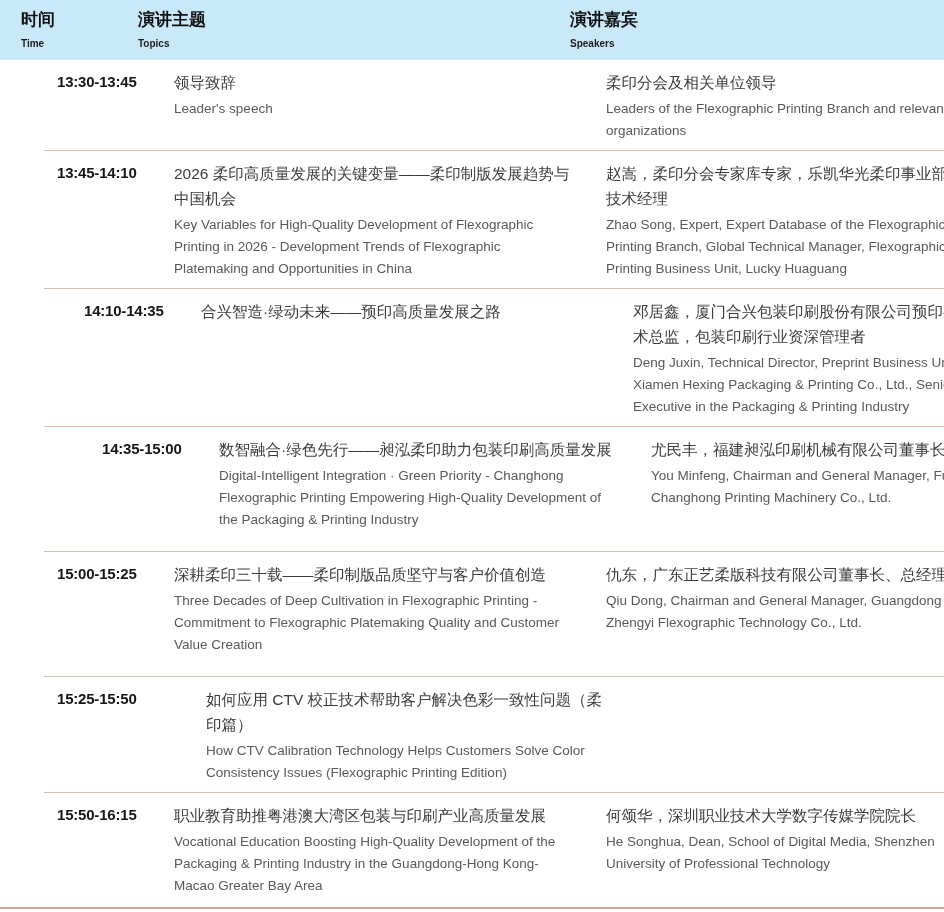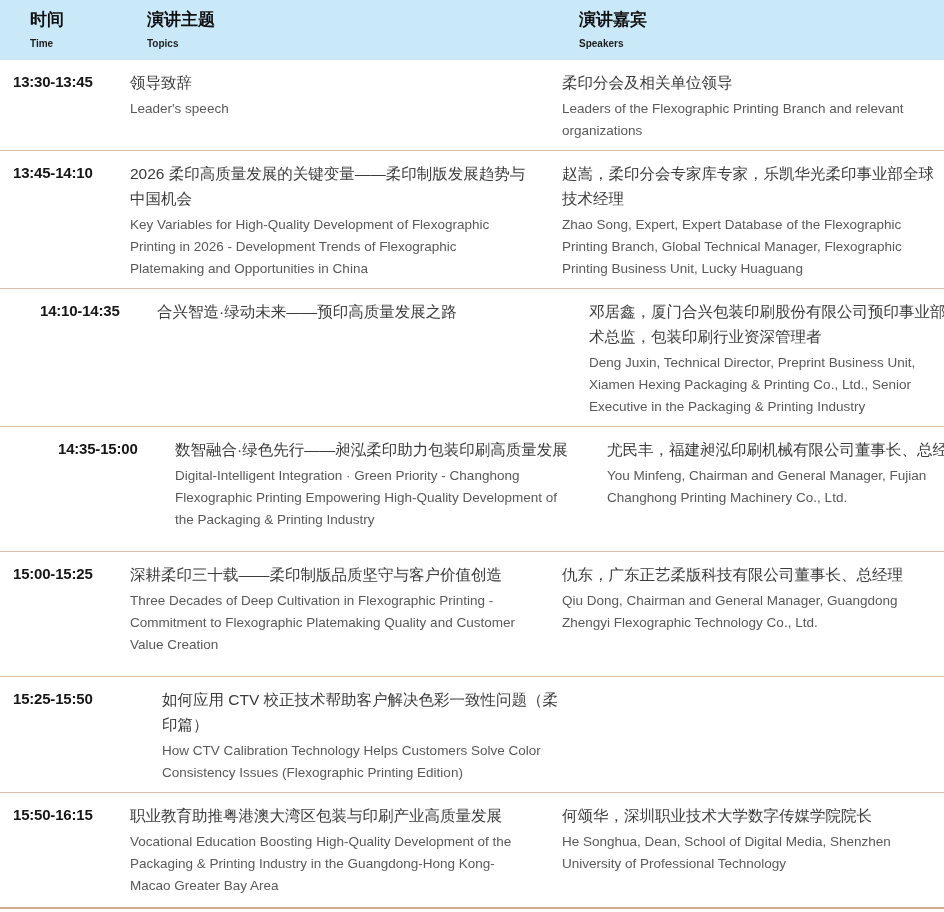--- a/index.html
+++ b/index.html
@@ -19,21 +19,21 @@
   }
   .grid-cols {
     display: grid;
     grid-template-columns: 130px 432px 382px;
   }
   
   .table-header {
     background: var(--header-bg, #c9e8f8);
     min-height: 57px;
     box-sizing: border-box;
-    padding: 7px 17px 6px;
+    padding: 7px 8px 6px;
     align-items: start;
   }
   .hcell { padding-right: 10px; }
   .hcell.first { padding-left: 13px; }
   .h-zh {
     font-size: 17px;
     font-weight: bold;
     color: #101010;
     line-height: 26px;
   }
@@ -41,20 +41,21 @@
     font-size: 10px;
     font-weight: bold;
     color: #1d1d1d;
     line-height: 21px;
   }
   
   .row {
     box-sizing: border-box;
     padding: 10px 0 8px;
     align-items: start;
+    margin-left: 44px;
   }
   .row + .row { border-top: 1.5px solid var(--divider, #debfac); }
   .rows .row:nth-child(1) { min-height: 76px; }
   .rows .row:nth-child(2) { min-height: 125px; }
   .rows .row:nth-child(3) { min-height: 125px; padding-left: 27px; }
   .rows .row:nth-child(4) { min-height: 125px; padding-left: 45px; }
   .rows .row:nth-child(5) { min-height: 125px; }
   .rows .row:nth-child(6) { min-height: 107px; gap: 32px; }
   .rows .row:nth-child(7) { min-height: 115px; }
   .cell-time {

